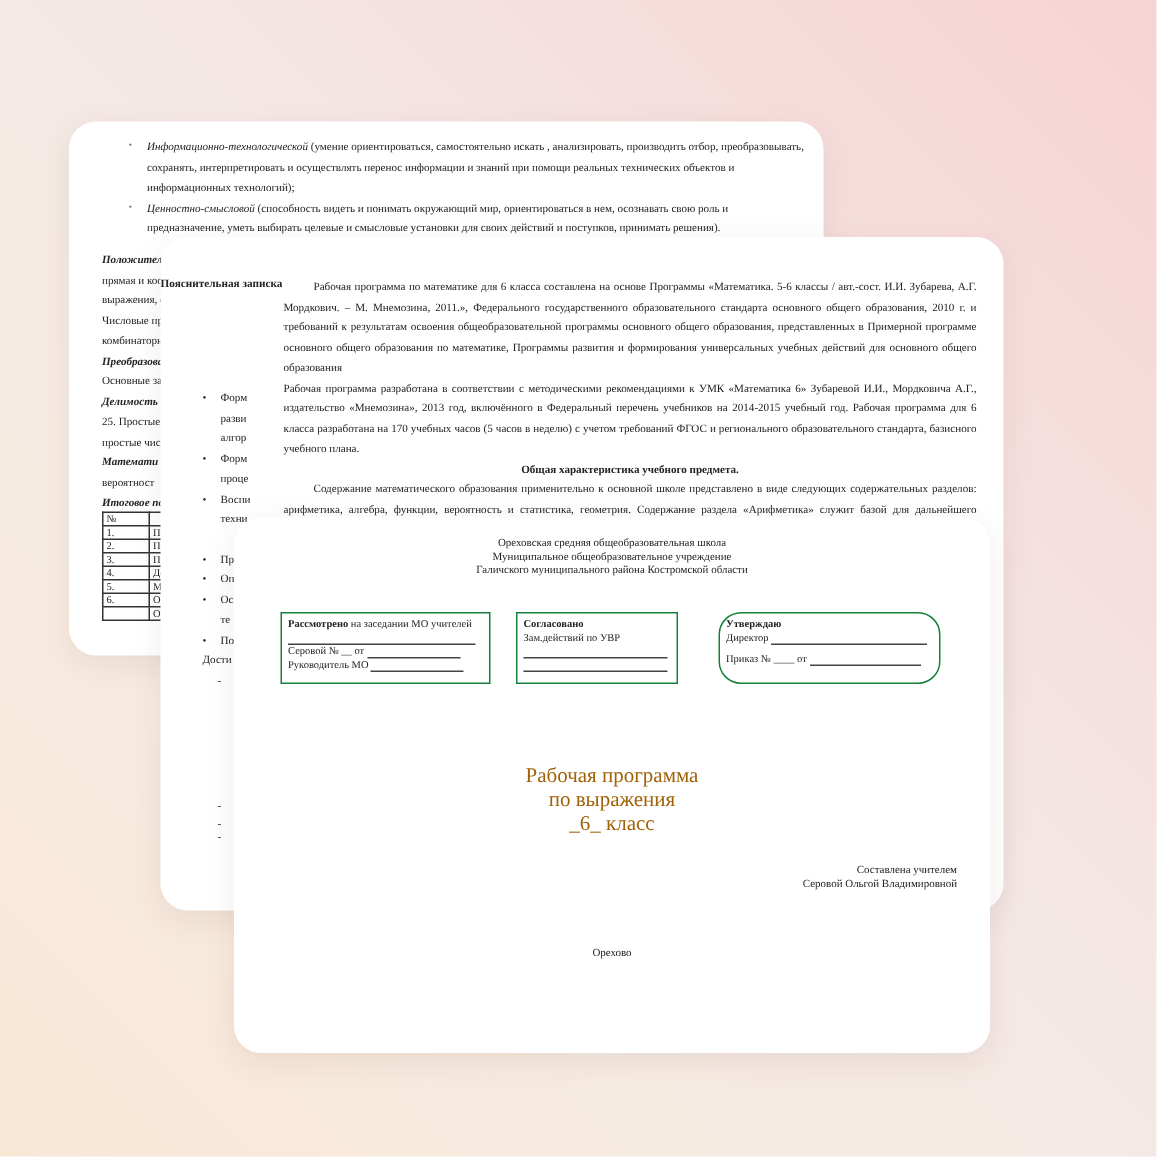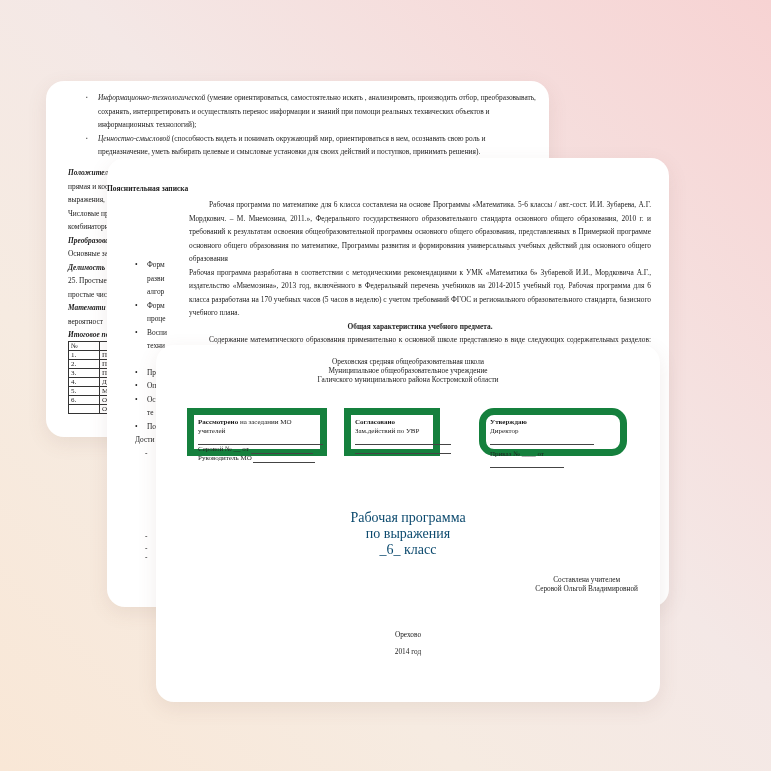--- a/index.html
+++ b/index.html
@@ -26,37 +26,37 @@
   .p1-left { position: absolute; left: 22px; top: 85px; width: 150px; }
   .p1-left div { white-space: nowrap; }
   .bi { font-weight: bold; font-style: italic; }
   .p1-table { position: absolute; left: 22px; top: 260px; border-collapse: collapse; font-size: 7px; }
   .p1-table td { border: 1px solid #333; padding: 0 2px; height: 8px; line-height: 8px; }
   .p1-table td:first-child { width: 26px; }
   .p1-table td:nth-child(2) { width: 60px; }
 
   
   .p2-title { position: absolute; top: 26px; left: 0; width: 100%; text-align: left; font-weight: bold; font-size: 7.5px; }
-  .p2-body { position: absolute; left: 82px; top: 40px; width: 462px; text-align: justify; }
+  .p2-body { position: absolute; left: 82px; top: 26px; width: 462px; text-align: justify; }
   .p2-body p { margin: 0; }
   .indent { text-indent: 20px; }
   .p2-sub { text-align: center; font-weight: bold; }
   .p2-bullets { position: absolute; left: 28px; top: 100px; width: 60px; }
   .p2-bullets div { white-space: nowrap; overflow: hidden; }
   .dot { display: inline-block; width: 12px; }
 
   
   .p3-header { position: absolute; top: 12px; width: 100%; text-align: center; font-size: 7.3px; line-height: 9px; }
-  .p3-box { position: absolute; top: 63px; height: 48px; border: 7px solid #15803d; font-size: 7px; line-height: 9px; padding: 3px 4px; box-sizing: border-box; }
+  .p3-box { position: absolute; top: 63px; height: 48px; border: 1px solid #15803d; font-size: 7px; line-height: 9px; padding: 3px 4px; box-sizing: border-box; }
   #box1 { left: 31px; width: 140px; }
-  #box2 { left: 188px; width: 96px; }
+  #box2 { left: 188px; width: 108px; }
   #box3 { left: 323px; width: 148px; border-radius: 15px; }
   .line { display: inline-block; border-bottom: 1px solid #444; height: 7px; vertical-align: bottom; }
-  .p3-title { position: absolute; top: 165px; width: 100%; text-align: center; font-size: 14px; line-height: 16px; color: #0c4a6e; }
-  .p3-author { position: absolute; top: 230px; right: 22px; text-align: center; font-size: 7.3px; line-height: 9px; }
+  .p3-title { position: absolute; top: 165px; width: 100%; text-align: center; font-size: 14px; line-height: 16px; color: #a16207; }
+  .p3-author { position: absolute; top: 230px; right: 22px; text-align: right; font-size: 7.3px; line-height: 9px; }
   .p3-city { position: absolute; top: 285px; width: 100%; text-align: center; font-size: 7.3px; }
   .p3-year { position: absolute; top: 302px; width: 100%; text-align: center; font-size: 7.3px; }
 </style>
 </head>
 <body>
 
 <div class="page" id="page1">
   <div class="p1-bullets small">
     <div class="p1-bullet">
       <i>Информационно-технологической</i><span> (умение ориентироваться, самостоятельно искать , анализировать, производить отбор, преобразовывать, сохранять, интерпретировать и осуществлять перенос информации и знаний при помощи реальных технических объектов и информационных технологий);</span>
@@ -182,14 +182,13 @@
     <div>по выражения</div>
     <div>_6_ класс</div>
   </div>
 
   <div class="p3-author">
     <div>Составлена учителем</div>
     <div>Серовой Ольгой Владимировной</div>
   </div>
 
   <div class="p3-city">Орехово</div>
-  <div class="p3-year">2014 год</div>
 </div>
 
 </body></html>

